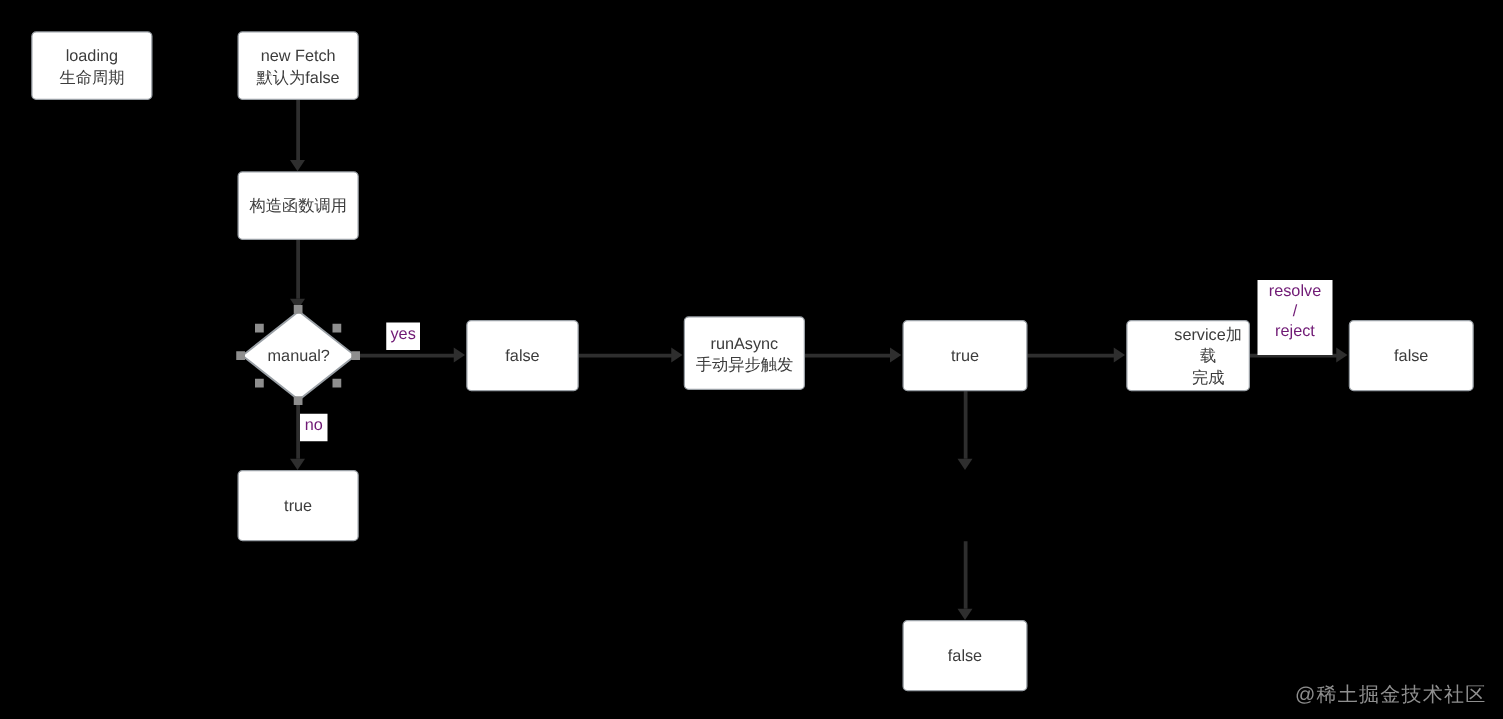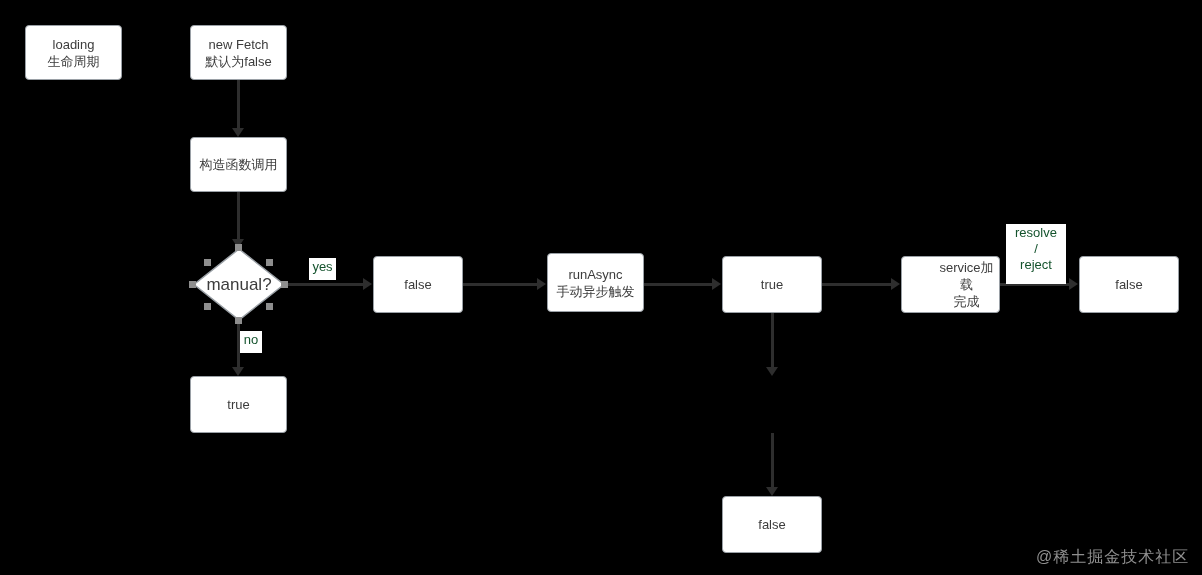--- a/index.html
+++ b/index.html
@@ -45,21 +45,21 @@
   .diamond-label {
     position: absolute;
     left: 0;
     top: 0;
     width: 100%;
     height: 100%;
     display: flex;
     align-items: center;
     justify-content: center;
     color: #3c3c3c;
-    font-size: 17px;
+    font-size: 13px;
     line-height: 17px;
     pointer-events: none;
   }
   .edge {
     position: absolute;
     background: #2e2e2e;
   }
   .edge-h { height: 3px; }
   .edge-v { width: 3px; }
   .arrow-r {
@@ -74,21 +74,21 @@
     position: absolute;
     width: 0;
     height: 0;
     border-left: 6px solid transparent;
     border-right: 6px solid transparent;
     border-top: 9px solid #2e2e2e;
   }
   .edge-label {
     position: absolute;
     background: #ffffff;
-    color: #14532d;
+    color: #701a75;
     font-size: 13px;
     line-height: 16px;
     padding: 1px 2px;
     text-align: center;
     box-sizing: border-box;
     white-space: pre-line;
   }
   .handle {
     position: absolute;
     width: 7px;

